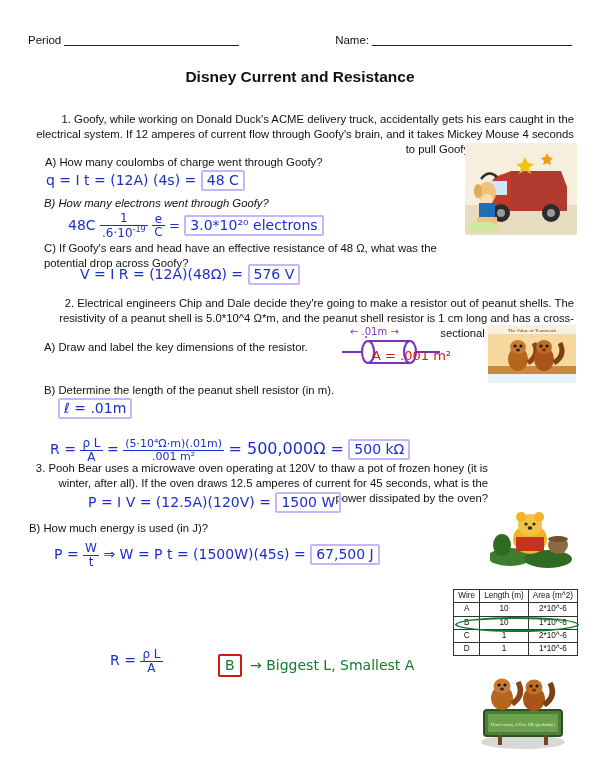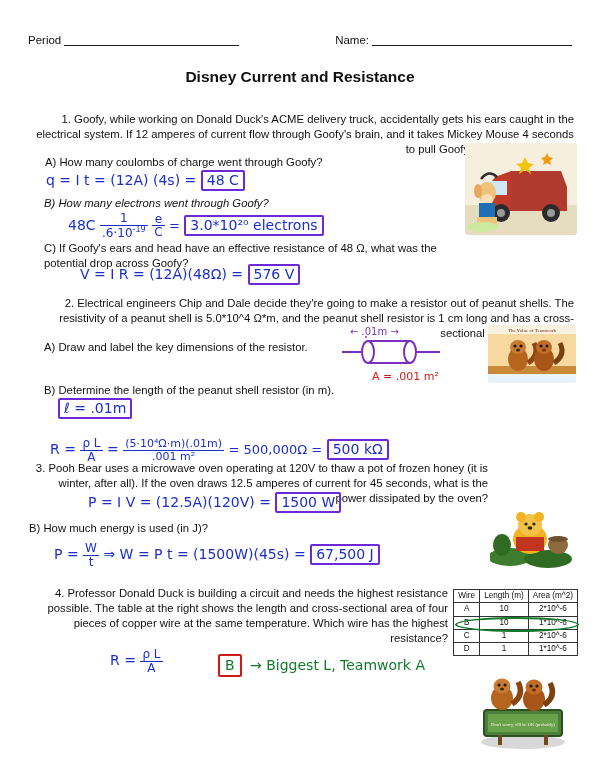--- a/index.html
+++ b/index.html
@@ -71,21 +71,21 @@
   .hw .frac {
     display: inline-block;
     text-align: center;
     vertical-align: middle;
     line-height: 1.05;
     font-size: 12px;
   }
   .hw .frac .num { display: block; border-bottom: 1.4px solid currentColor; padding: 0 2px; }
   .hw .frac .den { display: block; padding: 0 2px; }
   .boxr {
-    border: 2px solid #6d28d9;
+    border: 2px solid #c4b5fd;
     padding: 0px 4px 1px 4px;
     border-radius: 2px;
     display: inline-block;
   }
   .boxr2 { border: 2px solid #d01a16; padding: 1px 5px 2px 5px; display:inline-block; border-radius:2px;}
 
   
   .wtable {
     position: absolute;
     right: 22px;
@@ -222,41 +222,41 @@
   <div class="hw purple" style="left:350px; top:326px; font-size:10px;">← .01m →</div>
   <svg style="position:absolute; left:340px; top:336px;" width="110" height="32">
     <line x1="2" y1="16" x2="22" y2="16" stroke="#7b2fbe" stroke-width="2"></line>
     <ellipse cx="28" cy="16" rx="6" ry="11" fill="none" stroke="#7b2fbe" stroke-width="2"></ellipse>
     <line x1="28" y1="5" x2="70" y2="5" stroke="#7b2fbe" stroke-width="2"></line>
     <line x1="28" y1="27" x2="70" y2="27" stroke="#7b2fbe" stroke-width="2"></line>
     <ellipse cx="70" cy="16" rx="6" ry="11" fill="none" stroke="#7b2fbe" stroke-width="2"></ellipse>
     <line x1="76" y1="16" x2="100" y2="16" stroke="#7b2fbe" stroke-width="2"></line>
     <line x1="26" y1="-4" x2="26" y2="2" stroke="#7b2fbe" stroke-width="1.5"></line>
   </svg>
-  <div class="hw red" style="left:372px; top:370px; font-size:11px;">A = .001 m²</div>
+  <div class="hw red" style="left:372px; top:348px; font-size:13px;">A = .001 m²</div>
 
   <div class="sub" style="left:44px; top:383px; width:420px;">B) Determine the length of the peanut shell resistor (in m).</div>
 
   <div class="hw blue" style="left:58px; top:398px;">
     <span class="boxr">ℓ = .01m</span>
   </div>
 
 
   <div class="hw blue" style="left:50px; top:437px;">
     <span>R =</span>
     <span class="frac">
       <span class="num">ρ L</span>
       <span class="den">A</span>
     </span>
     <span>=</span>
     <span class="frac">
       <span class="num" style="font-size:11px">(5·10⁴Ω·m)(.01m)</span>
       <span class="den" style="font-size:11px">.001 m²</span>
     </span>
-    <span style="font-size:13px">= 500,000Ω =</span>
+    <span style="font-size:16px">= 500,000Ω =</span>
     <span class="boxr">500 kΩ</span>
   </div>
 
   <div class="art art-chip">
     <svg width="88" height="58" viewBox="0 0 88 58">
       <rect x="0" y="0" width="88" height="58" fill="#e8f3fc"></rect>
       <rect x="0" y="9" width="88" height="40" fill="#f7d9a0"></rect>
       <rect x="0" y="41" width="88" height="8" fill="#c98b3a"></rect>
 
       <ellipse cx="30" cy="34" rx="10" ry="12" fill="#b5651d"></ellipse>
@@ -308,21 +308,20 @@
       <circle cx="36" cy="19" r="1.6" fill="#2b2b2b"></circle>
       <circle cx="44" cy="19" r="1.6" fill="#2b2b2b"></circle>
       <ellipse cx="40" cy="23" rx="2.4" ry="1.8" fill="#2b2b2b"></ellipse>
       <path d="M26 32 h28 v14 h-28 z" fill="#c1351f"></path>
       <ellipse cx="68" cy="40" rx="10" ry="9" fill="#8d6b3f"></ellipse>
       <ellipse cx="68" cy="34" rx="10" ry="3" fill="#6d5130"></ellipse>
       <ellipse cx="12" cy="40" rx="9" ry="11" fill="#2f6b22"></ellipse>
     </svg>
   </div>
 
-  <div class="q" style="left:28px; top:586px; width:420px;">4.  Professor Donald Duck is building a circuit and needs the highest resistance possible.  The table at the right shows the length and cross-sectional area of four pieces of copper wire at the same temperature.  Which wire has the highest resistance?</div>
 
   <table class="wtable">
     <thead>
       <tr>
         <th>Wire</th>
         <th>Length (m)</th>
         <th>Area (m^2)</th>
       </tr>
     </thead>
     <tbody>
@@ -352,21 +351,21 @@
 
   <div class="hw blue" style="left:110px; top:648px;">
     <span>R =</span>
     <span class="frac">
       <span class="num">ρ L</span>
       <span class="den">A</span>
     </span>
   </div>
   <div class="hw green" style="left:218px; top:654px;">
     <span class="boxr2">B</span>
-    <span style="margin-left:4px;">→ Biggest L, Teamwork A</span>
+    <span style="margin-left:4px;">→ Biggest L, Smallest A</span>
   </div>
 
   <div class="art art-bottom">
     <svg width="110" height="78" viewBox="0 0 110 78">
       <rect x="0" y="0" width="110" height="78" fill="#ffffff"></rect>
       <ellipse cx="55" cy="70" rx="42" ry="7" fill="#d8d8d8"></ellipse>
 
       <rect x="16" y="38" width="78" height="26" rx="3" fill="#4b7f3a" stroke="#2d4f22" stroke-width="2"></rect>
       <rect x="20" y="42" width="70" height="18" fill="#6aa24c"></rect>
       <text x="55" y="54" font-size="4.6" text-anchor="middle" fill="#f4f4e0" font-family="Liberation Serif, serif">Don't worry, it'll be OK (probably)</text>

